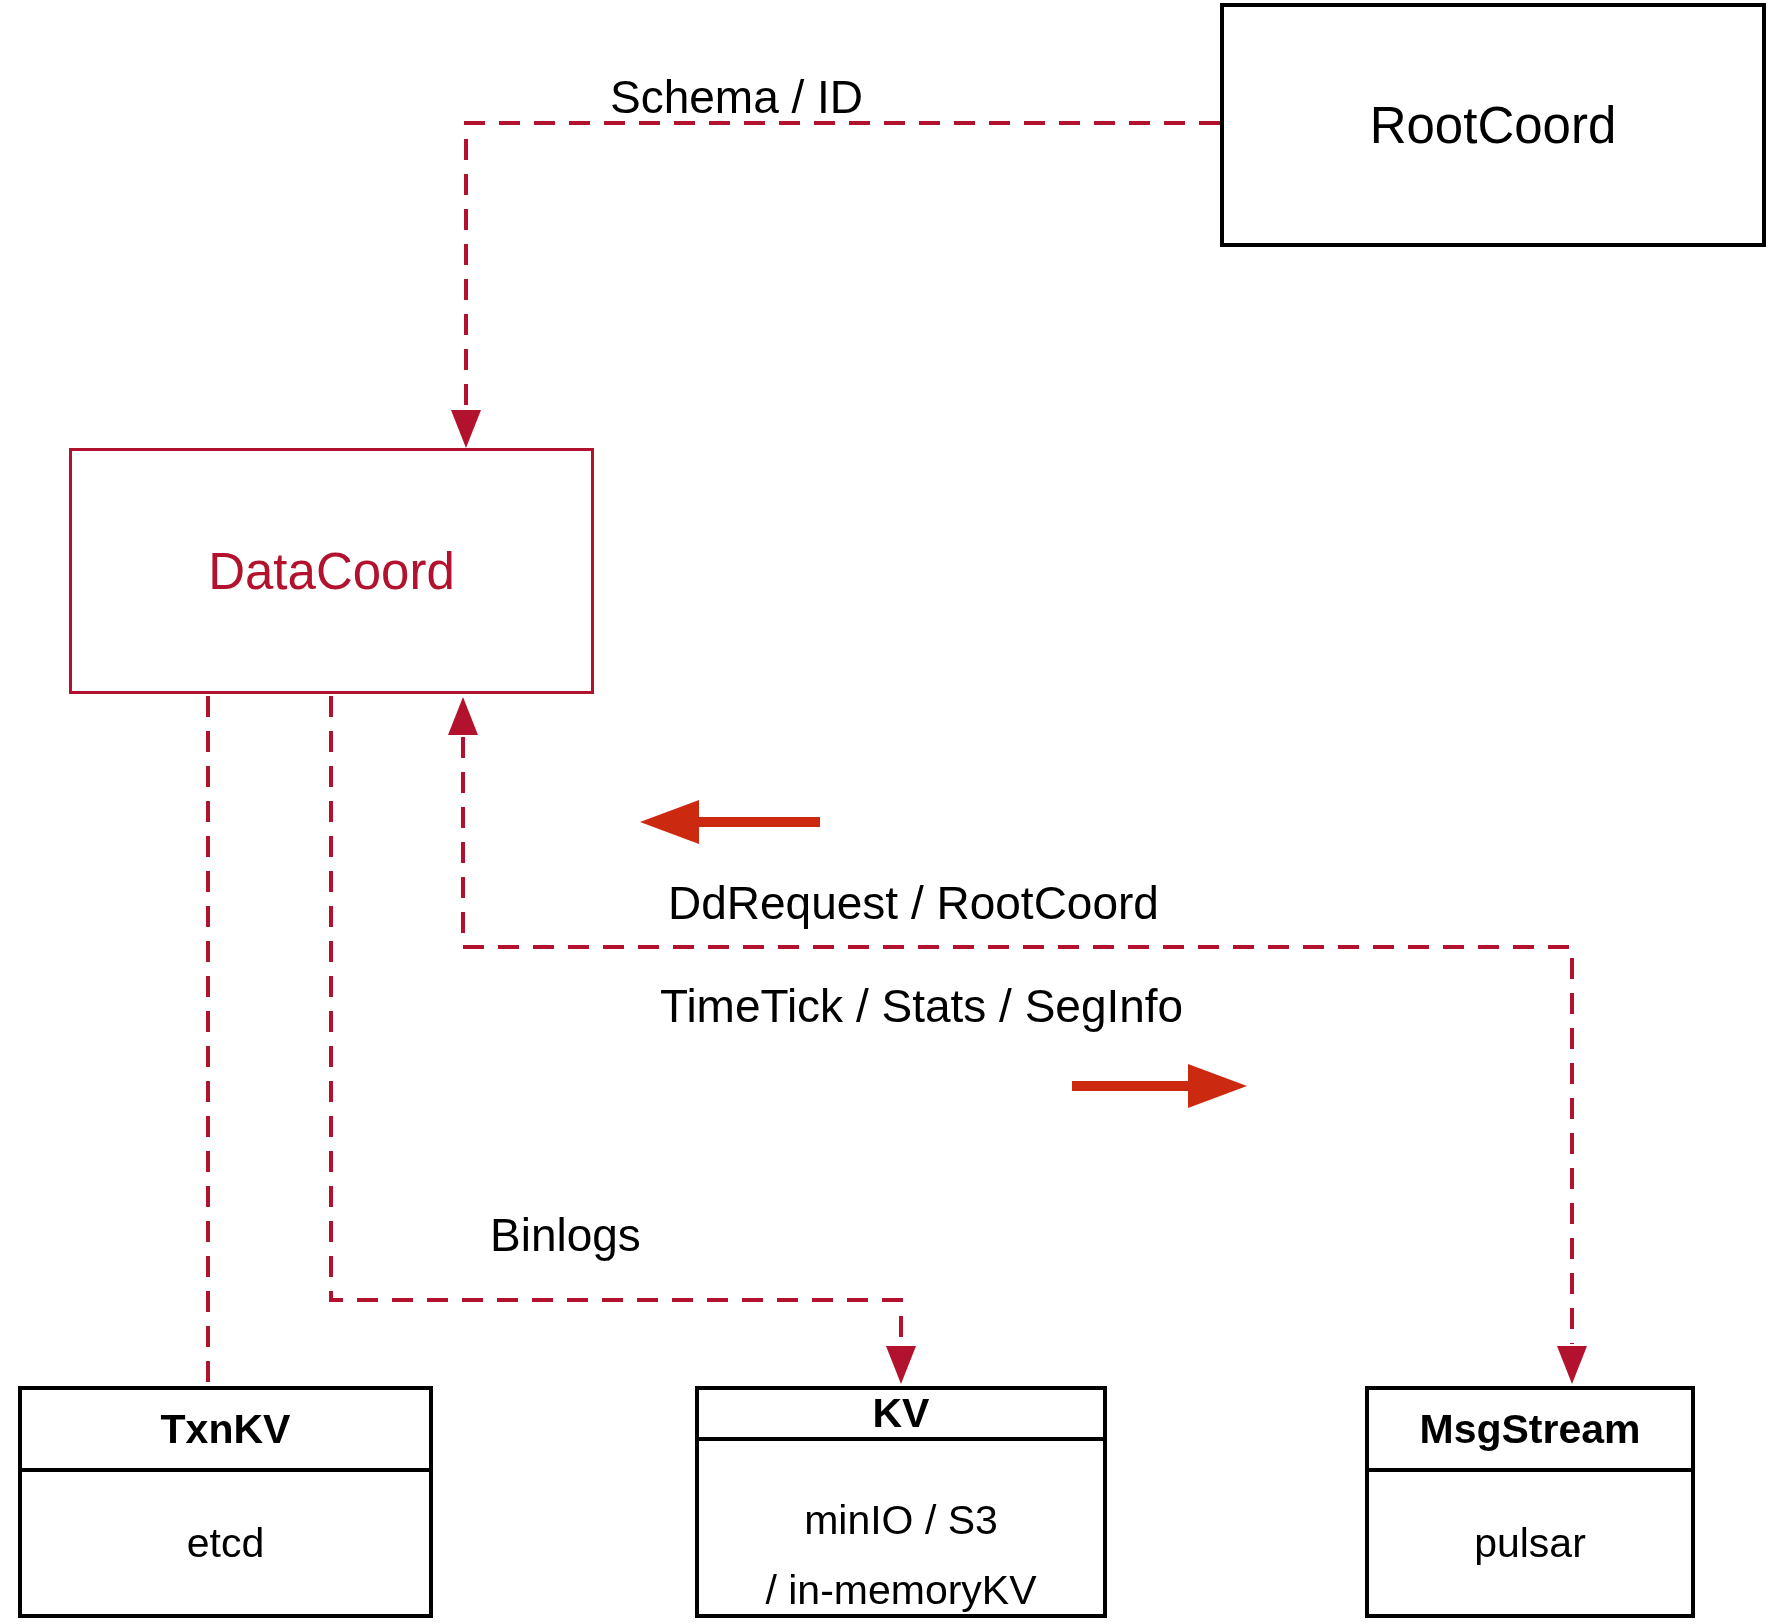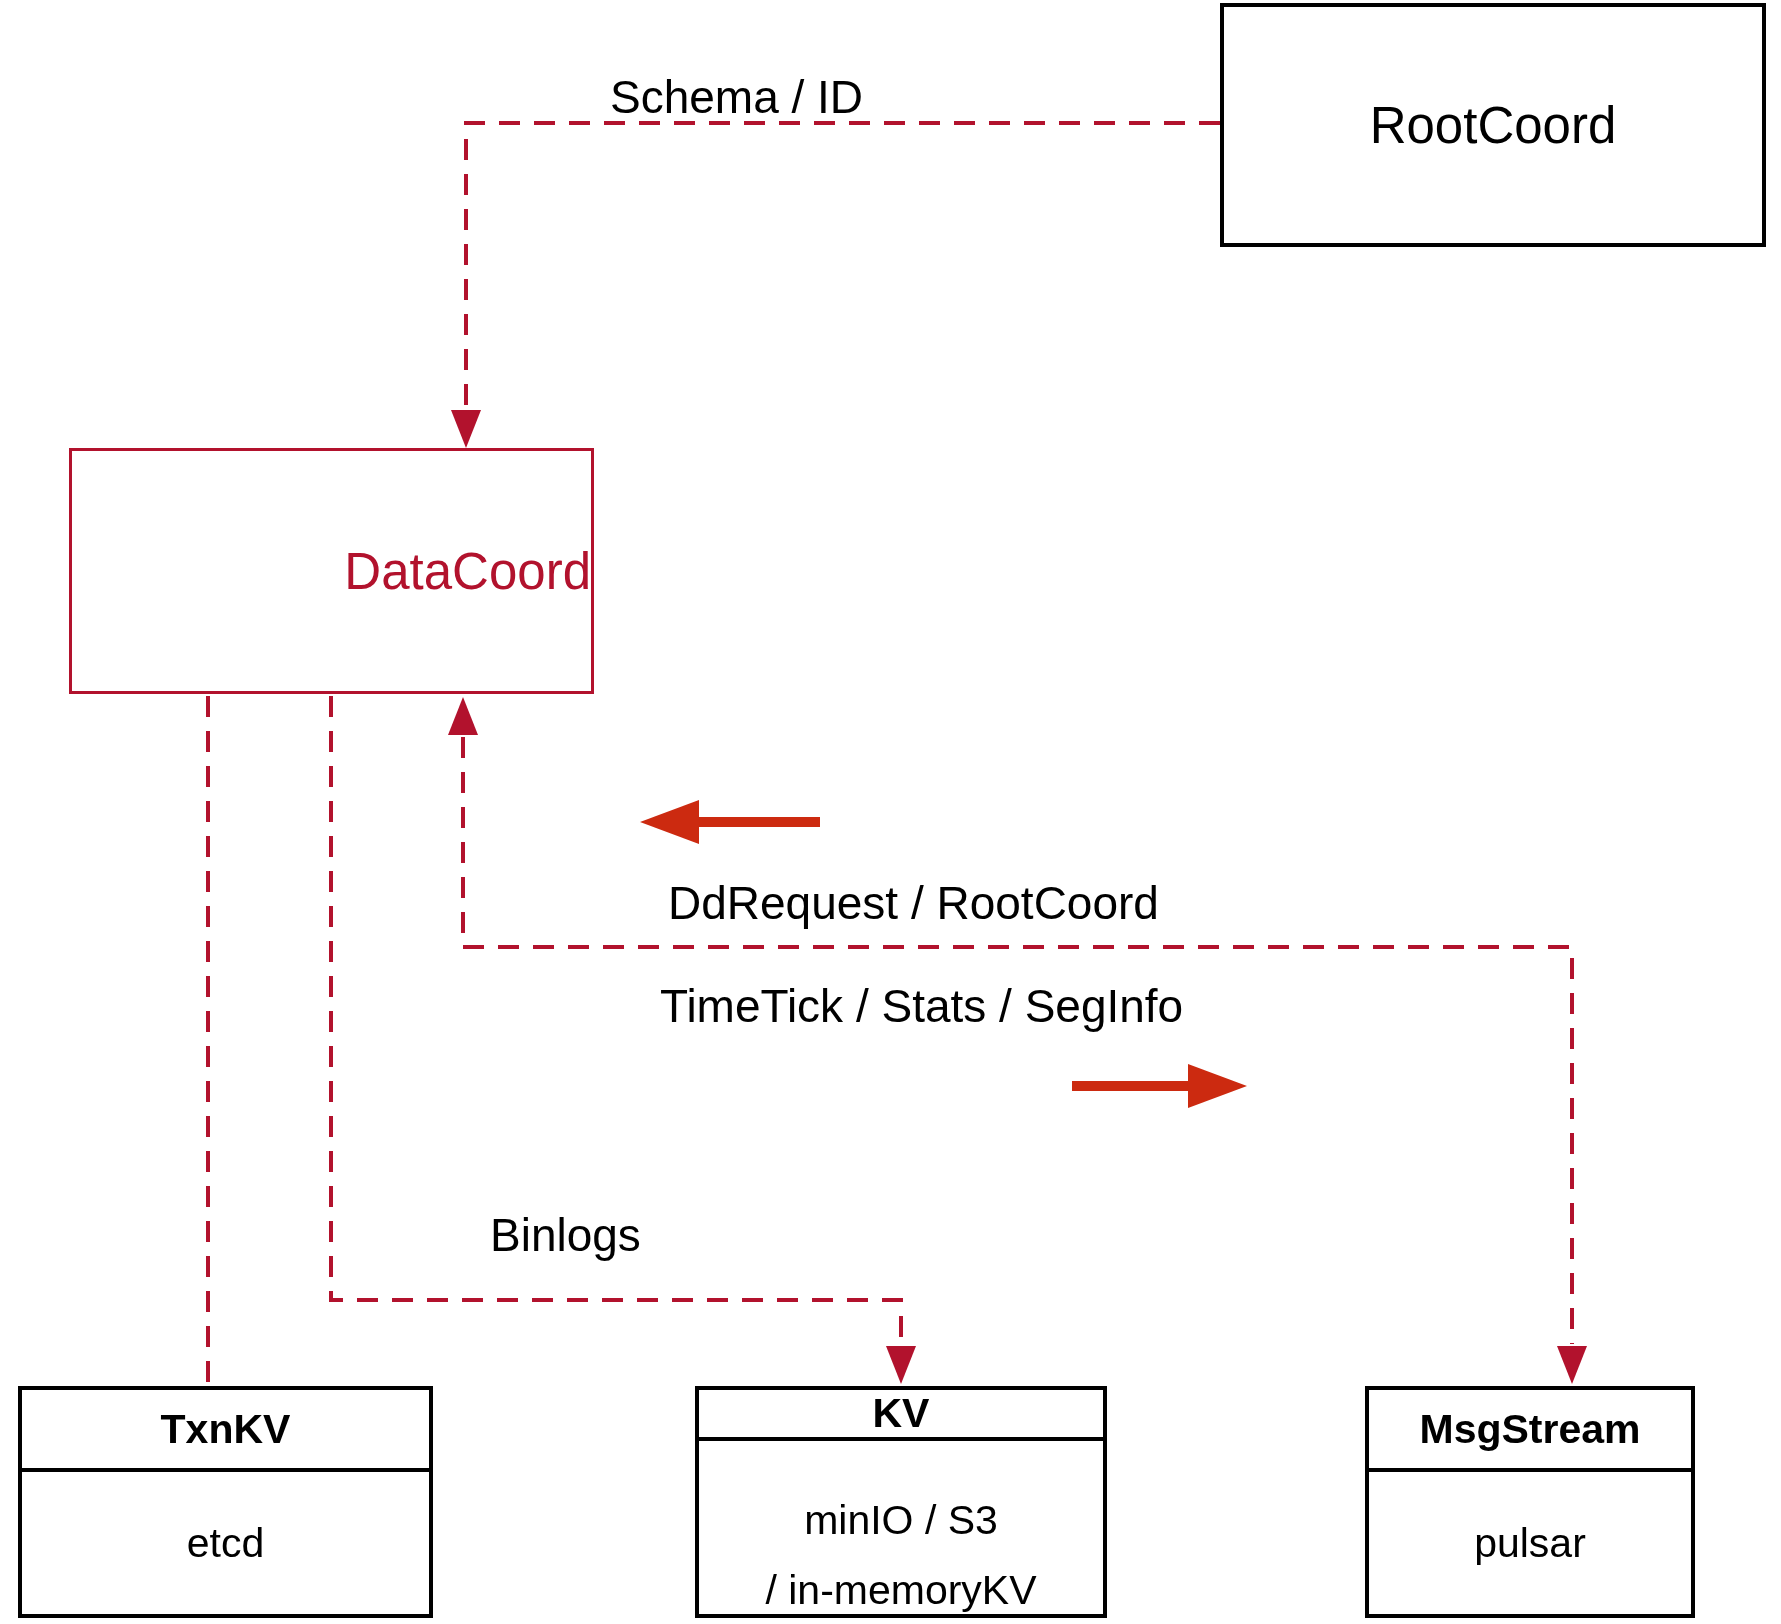--- a/index.html
+++ b/index.html
@@ -35,21 +35,20 @@
     border: 4px solid #000000;
     font-size: 51px;
     color: #000000;
   }
   .node-datacoord {
     left: 69px; top: 448px;
     width: 525px; height: 246px;
     border: 3px solid #b2122d;
     font-size: 51px;
     color: #b2122d;
-    justify-content: flex-end;
   }
   .table-node {
     position: absolute;
     box-sizing: border-box;
     background: #ffffff;
     border: 4px solid #000000;
     top: 1386px;
     height: 232px;
     display: flex;
     flex-direction: column;

